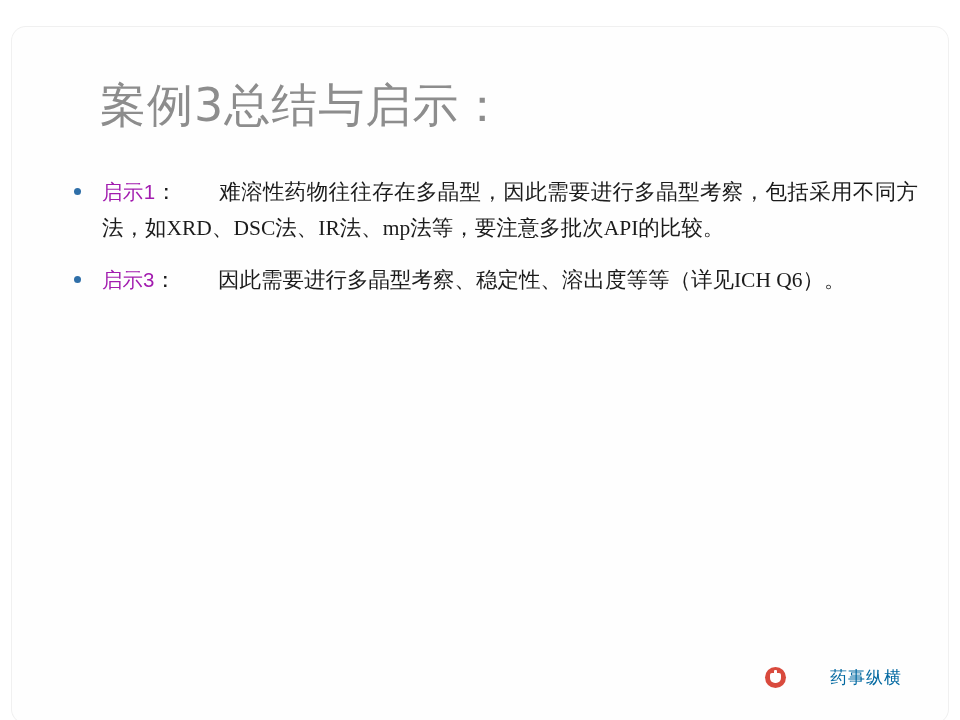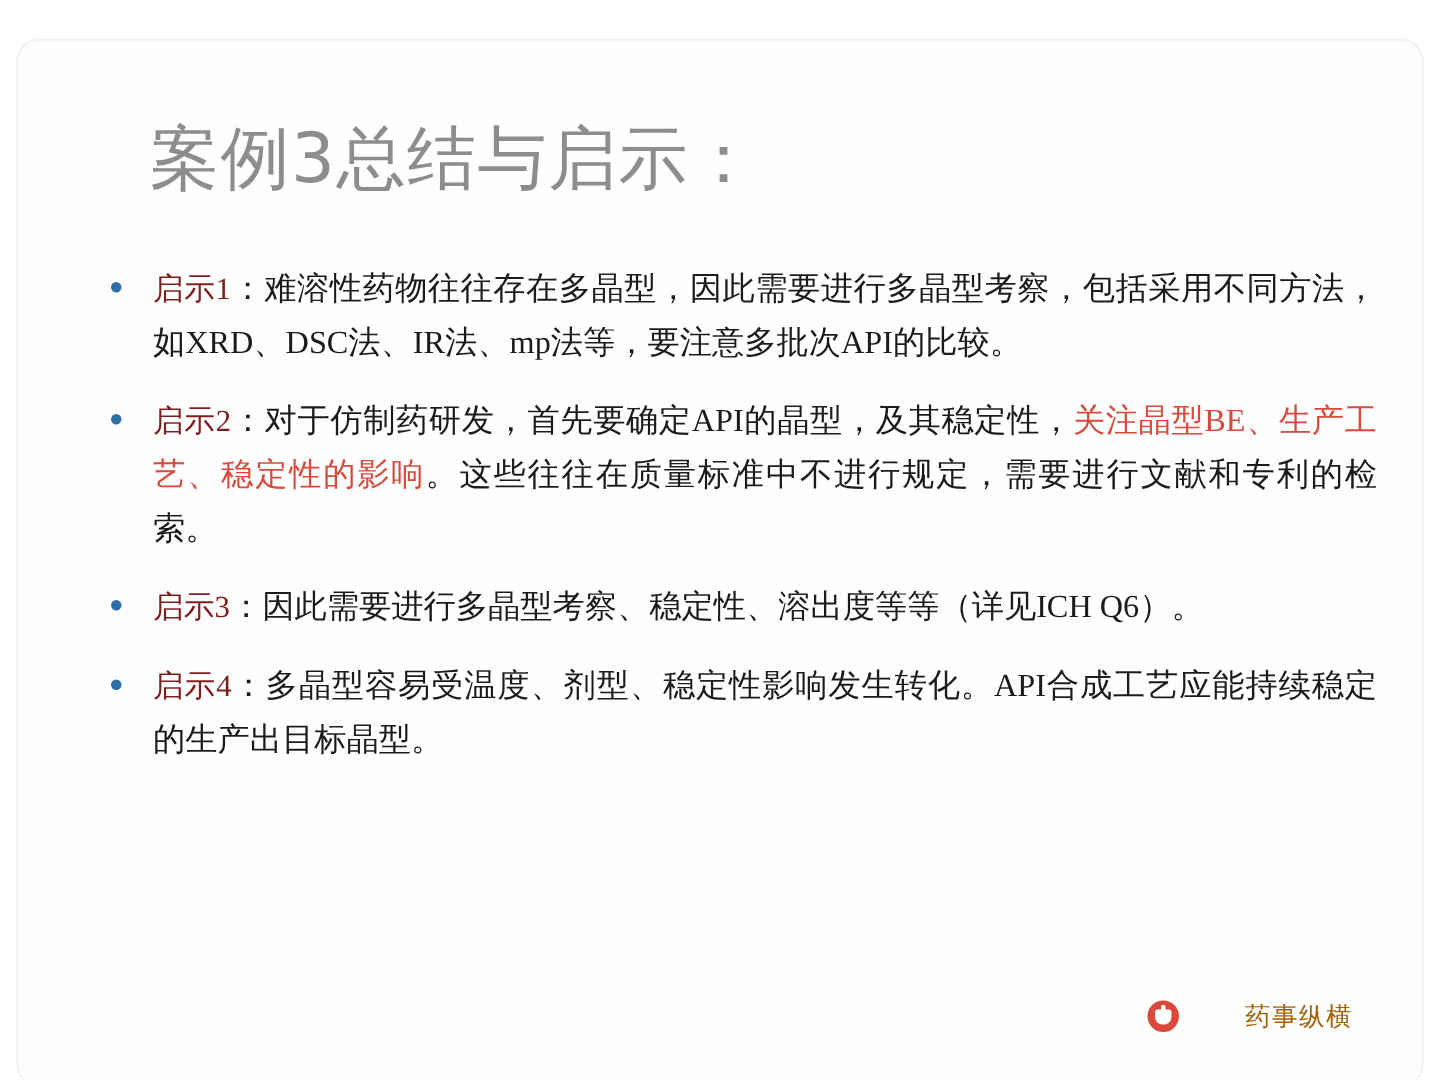--- a/index.html
+++ b/index.html
@@ -62,32 +62,33 @@
   .bullet-dot {
     position: absolute;
     left: 6px;
     top: 13px;
     width: 7px;
     height: 7px;
     border-radius: 50%;
     background: #2f6fa8;
   }
   .lead {
-    color: #7f1d1d;
-    font-family: Liberation Serif, serif;
+    color: #a21caf;
+    font-family: Liberation Sans, sans-serif;
     font-size: 20.5px;
   }
   .lead-colon {
     color: #1b1b1b;
   }
   .hl {
     color: #d94a3d;
   }
   .mono-ish {
     font-family: "Liberation Serif", serif;
+    margin-left: 42px;
   }
   .footer-brand {
     position: absolute;
     right: 46px;
     bottom: 34px;
     display: flex;
     align-items: center;
     gap: 8px;
   }
   .brand-badge {
@@ -114,38 +115,36 @@
     left: 9px;
     top: 3px;
     width: 3px;
     height: 4px;
     background: #fefefe;
     border-radius: 1px;
   }
   .brand-text {
     font-family: "DejaVu Sans", sans-serif;
     font-size: 17px;
-    color: #a16207;
+    color: #0369a1;
     letter-spacing: 1px;
     margin-left: 36px;
   }
 </style>
 </head>
 <body>
 
 <div class="slide-frame">
   <div class="slide-card">
 
     <div class="slide-title">案例3总结与启示：</div>
 
     <div class="bullets">
         <div class="bullet"><span class="bullet-dot"></span><span class="lead">启示1</span><span class="lead-colon">：</span><span class="mono-ish">难溶性药物往往存在多晶型，因此需要进行多晶型考察，包括采用不同方法，如XRD、DSC法、IR法、mp法等，要注意多批次API的比较。</span></div>
-        <div class="bullet"><span class="bullet-dot"></span><span class="lead">启示2</span><span class="lead-colon">：</span><span class="mono-ish">对于仿制药研发，首先要确定API的晶型，及其稳定性，</span><span class="hl">关注晶型BE、生产工艺、稳定性的影响</span><span class="mono-ish">。这些往往在质量标准中不进行规定，需要进行文献和专利的检索。</span></div>
         <div class="bullet"><span class="bullet-dot"></span><span class="lead">启示3</span><span class="lead-colon">：</span><span class="mono-ish">因此需要进行多晶型考察、稳定性、溶出度等等（详见ICH Q6）。</span></div>
-        <div class="bullet"><span class="bullet-dot"></span><span class="lead">启示4</span><span class="lead-colon">：</span><span class="mono-ish">多晶型容易受温度、剂型、稳定性影响发生转化。API合成工艺应能持续稳定的生产出目标晶型。</span></div>
       </div>
 
     <div class="footer-brand">
       <span class="brand-badge"></span>
       <span class="brand-text">药事纵横</span>
     </div>
 
   </div>
 </div>
 

